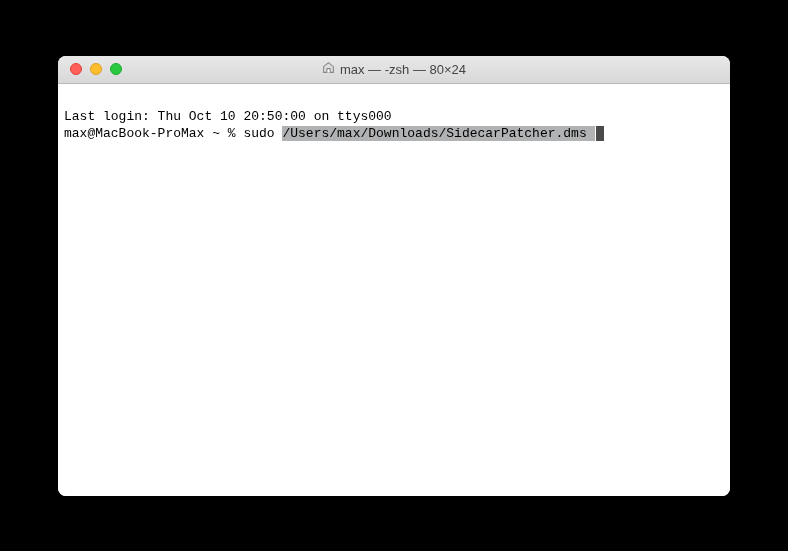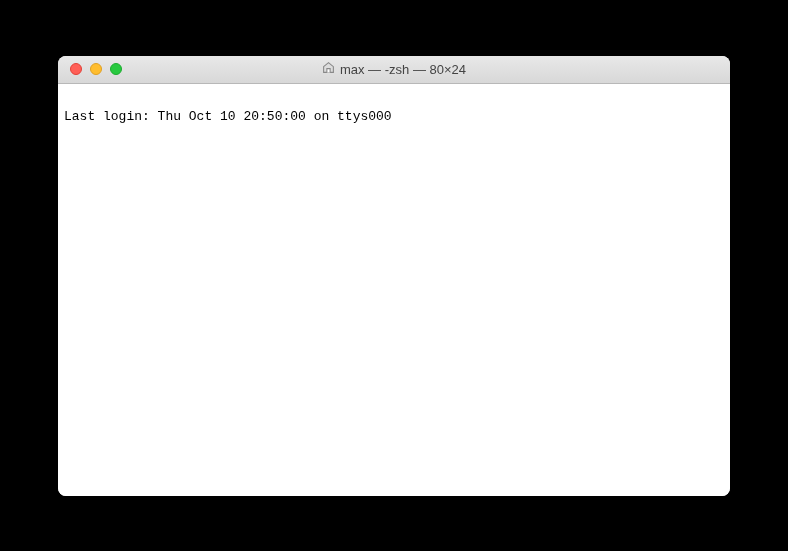--- a/index.html
+++ b/index.html
@@ -117,14 +117,15 @@
         <svg width="13" height="13" viewBox="0 0 24 24" fill="none" stroke="#888" stroke-width="2">
           <path d="M3 10.5 L12 3 L21 10.5 V21 H3 Z" fill="#ddd" stroke="#888"></path>
           <path d="M9 21 V14 H15 V21" fill="#fff" stroke="#888"></path>
         </svg>
       </span>
       <span>max — -zsh — 80×24</span>
     </div>
   </div>
   <div class="terminal-body">
     <div class="line">Last login: Thu Oct 10 20:50:00 on ttys000</div>
+    <div class="line"><span>max@MacBook-ProMax ~ % </span><span>sudo </span><span class="highlight">/Users/max/Downloads/SidecarPatcher.dms </span><span class="cursor"></span></div>
   </div>
 </div>
 
 </body></html>

